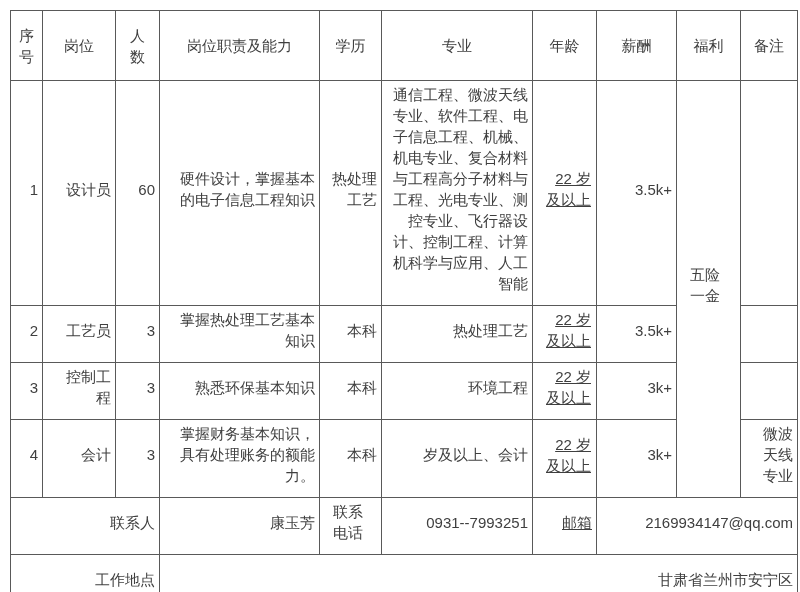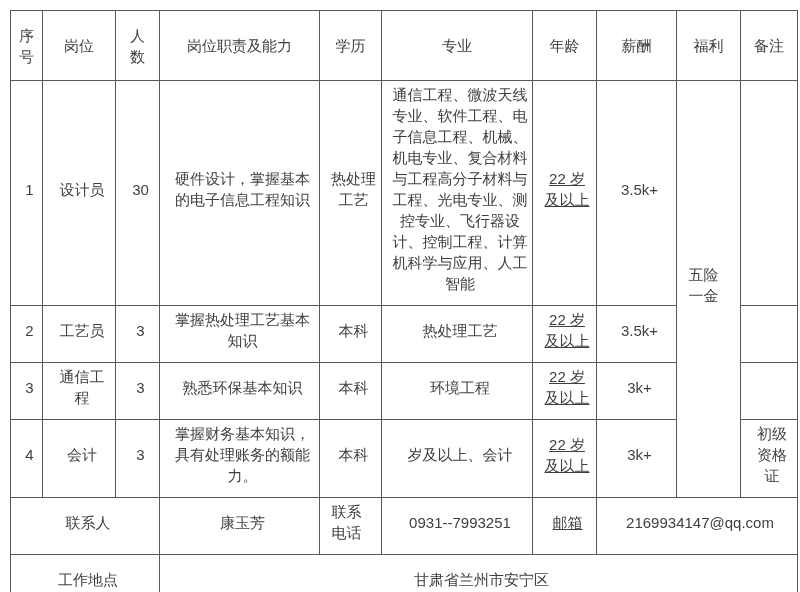--- a/index.html
+++ b/index.html
@@ -18,21 +18,21 @@
     margin: 10px 0 0 10px;
     background: #ffffff;
   }
   .job-table td, .job-table th {
     border: 1px solid #595959;
     font-size: 15px;
     line-height: 21px;
     font-weight: 400;
     vertical-align: middle;
     padding: 3px 4px 11px 10px;
-    text-align: center;
+    text-align: right;
     word-break: break-all;
     overflow: hidden;
   }
   .job-table th { text-align: center; padding: 3px 2px; }
   .c  { text-align: center; padding: 3px 2px; }
   .pl12 { padding-left: 12px; }
   
   .w1 { width: 1.2em; margin: 0 auto; }   
   .w2 { width: 2.2em; }                   
   .w3 { width: 3.2em; }                   
@@ -80,21 +80,21 @@
     <th>专业</th>
     <th>年龄</th>
     <th>薪酬</th>
     <th>福利</th>
     <th>备注</th>
   </tr>
 
   <tr class="h223">
     <td class="c">1</td>
     <td>设计员</td>
-    <td class="c">30</td>
+    <td class="c">60</td>
     <td class="pl12">硬件设计，掌握基本的电子信息工程知识</td>
     <td class="edu-cell">热处理工艺</td>
     <td class="pl12">通信工程、微波天线专业、软件工程、电子信息工程、机械、机电专业、复合材料与工程高分子材料与工程、光电专业、测控专业、飞行器设计、控制工程、计算机科学与应用、人工智能</td>
     <td class="age-cell">
           <div class="w3">22 岁及以上</div>
         </td>
     <td class="sal-cell">3.5k+</td>
     <td class="benefit-cell" rowspan="4">
           <div class="w2">五险一金</div>
         </td>
@@ -110,21 +110,21 @@
     <td class="pl12">热处理工艺</td>
     <td class="age-cell">
           <div class="w3">22 岁及以上</div>
         </td>
     <td class="sal-cell">3.5k+</td>
     <td class="note-cell"></td>
   </tr>
 
   <tr class="h53">
     <td class="c">3</td>
-    <td>通信工程</td>
+    <td>控制工程</td>
     <td class="c">3</td>
     <td class="pl12">熟悉环保基本知识</td>
     <td class="edu-cell">本科</td>
     <td class="pl12">环境工程</td>
     <td class="age-cell">
           <div class="w3">22 岁及以上</div>
         </td>
     <td class="sal-cell">3k+</td>
     <td class="note-cell"></td>
   </tr>
@@ -133,21 +133,21 @@
     <td class="c">4</td>
     <td>会计</td>
     <td class="c">3</td>
     <td class="pl12">掌握财务基本知识，具有处理账务的额能力。</td>
     <td class="edu-cell">本科</td>
     <td class="pl12">岁及以上、会计</td>
     <td class="age-cell">
           <div class="w3">22 岁及以上</div>
         </td>
     <td class="sal-cell">3k+</td>
-    <td class="note-cell">初级资格证</td>
+    <td class="note-cell">微波天线专业</td>
   </tr>
 
   <tr class="h55">
     <td colspan="3" class="pl12">联系人</td>
     <td class="pl12">康玉芳</td>
     <td class="edu-cell">
           <div class="w2">联系电话</div>
         </td>
     <td class="pl12">0931--7993251</td>
     <td class="age-cell">邮箱</td>

